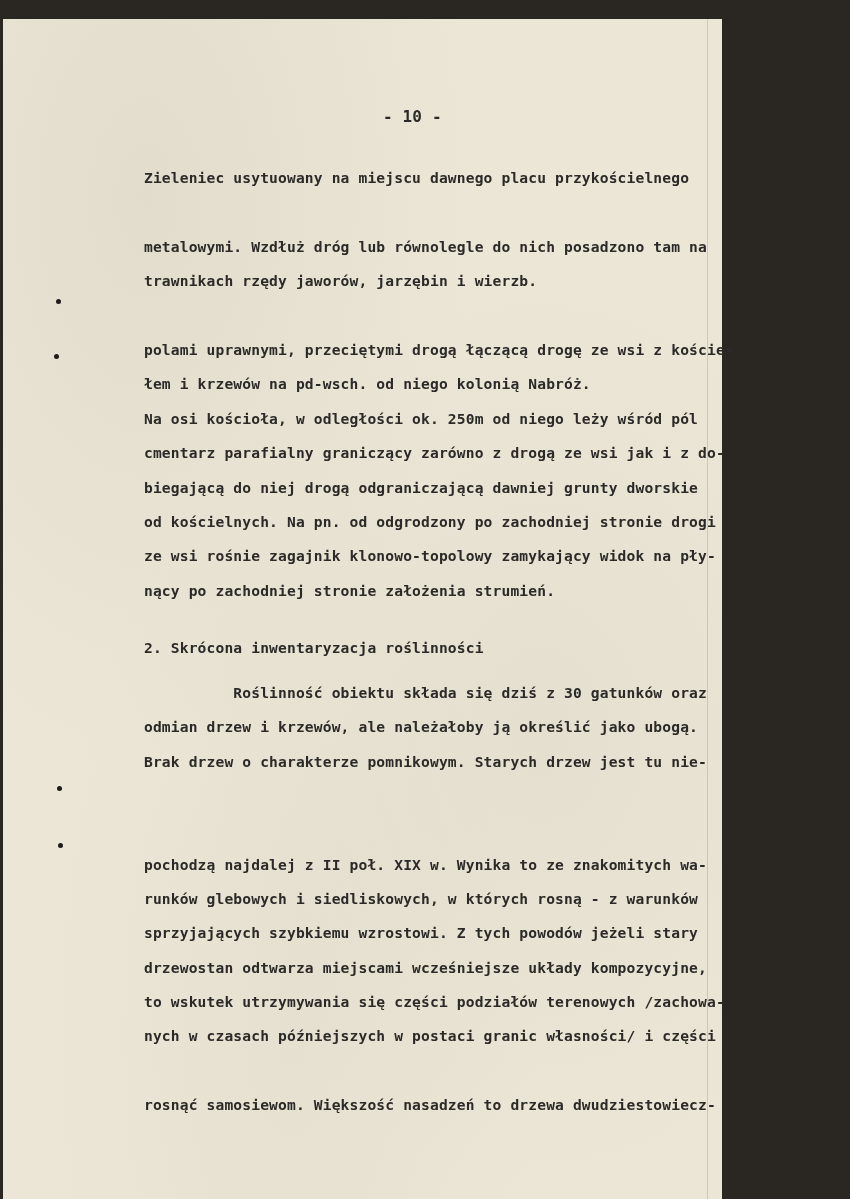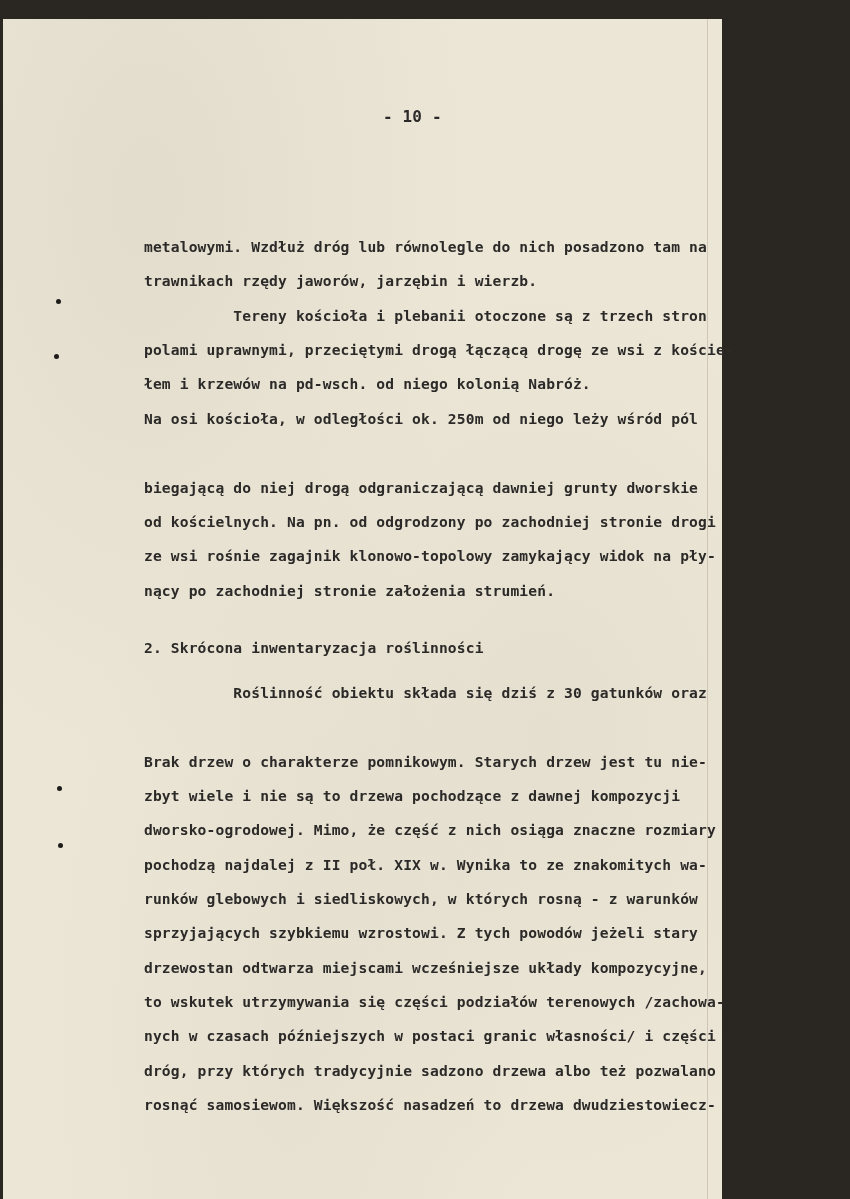--- a/index.html
+++ b/index.html
@@ -42,45 +42,44 @@
   }
 </style>
 </head>
 <body>
 
 <div class="page">
   <div class="right-edge"></div>
 
   <div class="text pagenum">- 10 -</div>
 
+  <div class="text line" style="top:150px">Zieleniec usytuowany na miejscu dawnego placu przykościelnego</div>
   <div class="text line" style="top:219px">metalowymi. Wzdłuż dróg lub równolegle do nich posadzono tam na</div>
   <div class="text line" style="top:253px">trawnikach rzędy jaworów, jarzębin i wierzb.</div>
 
-  <div class="text line" style="top:288px">          Tereny kościoła i plebanii otoczone są z trzech stron</div>
   <div class="text line" style="top:322px">polami uprawnymi, przeciętymi drogą łączącą drogę ze wsi z koście-</div>
   <div class="text line" style="top:356px">łem i krzewów na pd-wsch. od niego kolonią Nabróż.</div>
   <div class="text line" style="top:391px">Na osi kościoła, w odległości ok. 250m od niego leży wśród pól</div>
+  <div class="text line" style="top:425px">cmentarz parafialny graniczący zarówno z drogą ze wsi jak i z do-</div>
   <div class="text line" style="top:460px">biegającą do niej drogą odgraniczającą dawniej grunty dworskie</div>
   <div class="text line" style="top:494px">od kościelnych. Na pn. od odgrodzony po zachodniej stronie drogi</div>
   <div class="text line" style="top:528px">ze wsi rośnie zagajnik klonowo-topolowy zamykający widok na pły-</div>
   <div class="text line" style="top:563px">nący po zachodniej stronie założenia strumień.</div>
 
   <div class="text line" style="top:620px"><span>2. </span><span class="underline">Skrócona inwentaryzacja roślinności</span></div>
 
   <div class="text line" style="top:665px">          Roślinność obiektu składa się dziś z 30 gatunków oraz</div>
+  <div class="text line" style="top:699px">odmian drzew i krzewów, ale należałoby ją określić jako ubogą.</div>
   <div class="text line" style="top:734px">Brak drzew o charakterze pomnikowym. Starych drzew jest tu nie-</div>
-  <div class="text line" style="top:768px">zbyt wiele i nie są to drzewa pochodzące z dawnej kompozycji</div>
-  <div class="text line" style="top:802px">dworsko-ogrodowej. Mimo, że część z nich osiąga znaczne rozmiary</div>
   <div class="text line" style="top:837px">pochodzą najdalej z II poł. XIX w. Wynika to ze znakomitych wa-</div>
   <div class="text line" style="top:871px">runków glebowych i siedliskowych, w których rosną - z warunków</div>
   <div class="text line" style="top:905px">sprzyjających szybkiemu wzrostowi. Z tych powodów jeżeli stary</div>
   <div class="text line" style="top:940px">drzewostan odtwarza miejscami wcześniejsze układy kompozycyjne,</div>
   <div class="text line" style="top:974px">to wskutek utrzymywania się części podziałów terenowych /zachowa-</div>
   <div class="text line" style="top:1008px">nych w czasach późniejszych w postaci granic własności/ i części</div>
-  <div class="text line" style="top:1043px">dróg, przy których tradycyjnie sadzono drzewa albo też pozwalano</div>
   <div class="text line" style="top:1077px">rosnąć samosiewom. Większość nasadzeń to drzewa dwudziestowiecz-</div>
 
   <div class="mark" style="left:53px; top:280px;"></div>
   <div class="mark" style="left:51px; top:335px;"></div>
   <div class="mark" style="left:54px; top:767px;"></div>
   <div class="mark" style="left:55px; top:824px;"></div>
 
   <div class="bottom-edge"></div>
 </div>
 

